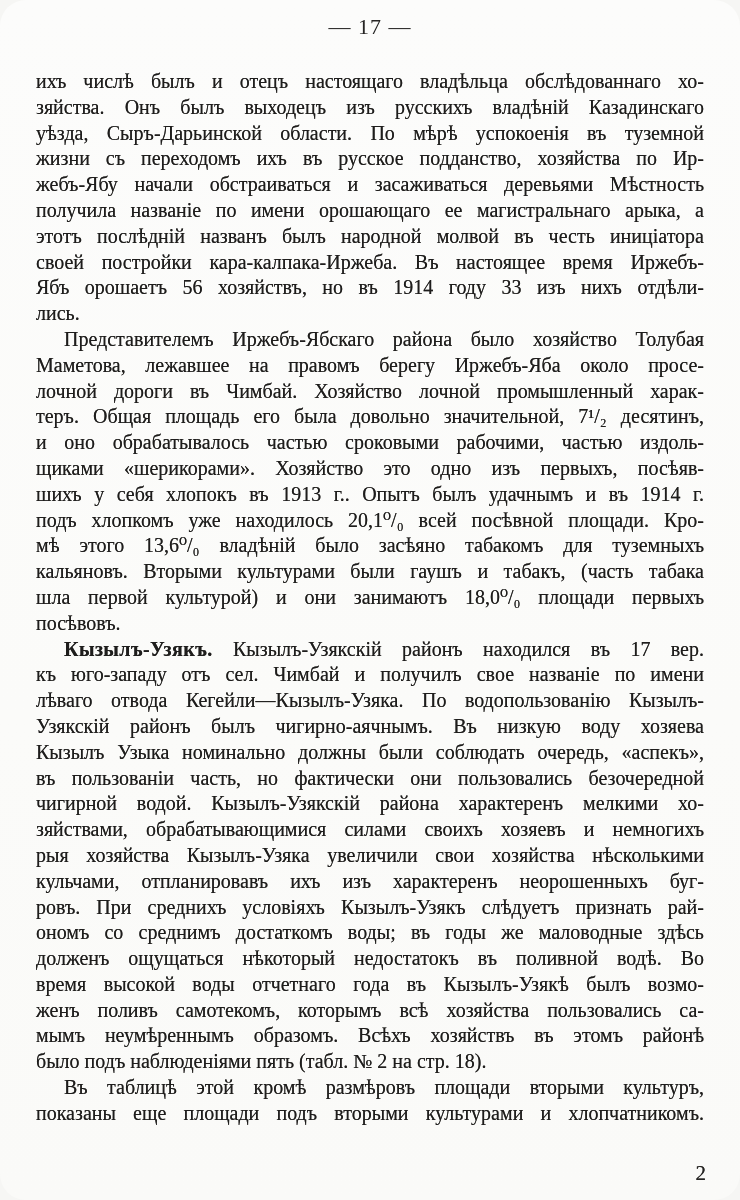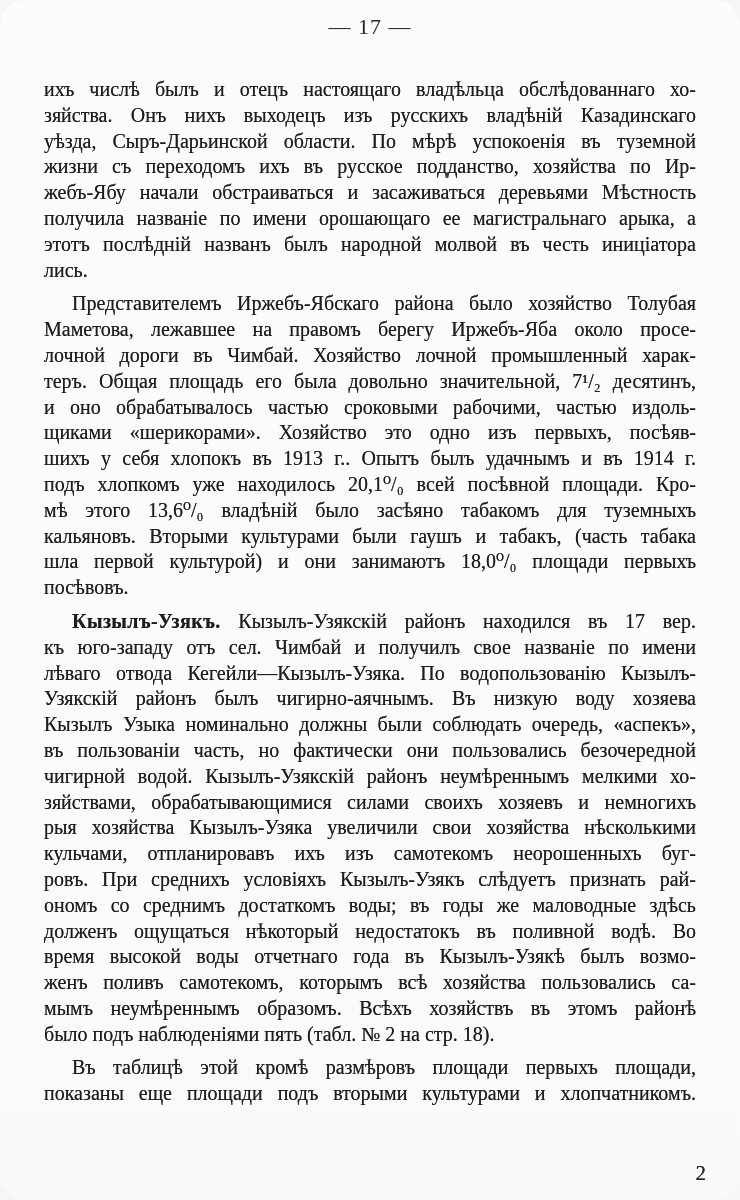--- a/index.html
+++ b/index.html
@@ -30,21 +30,21 @@
   .text-block {
     position: absolute;
     top: 69px;
     left: 36px;
     width: 668px;
     font-size: 20px;
     line-height: 25.8px;
     text-shadow: 0 0 0.6px rgba(30, 28, 26, 0.75);
   }
   .paragraph {
-    margin: 8px;
+    margin: 0;
   }
   .line {
     text-align: justify;
     text-align-last: justify;
     min-height: 25.8px;
   }
   .line.no-stretch {
     text-align-last: left;
   }
   .line.indent {
@@ -67,26 +67,28 @@
 <body>
 
 <div class="page">
   <div class="page-header">
     <span>— 17 —</span>
   </div>
 
   <div class="text-block">
       <div class="paragraph">
         <div class="line">ихъ числѣ былъ и отецъ настоящаго владѣльца обслѣдованнаго хо-</div>
-        <div class="line">зяйства. Онъ нихъ выходецъ изъ русскихъ владѣній Казадинскаго</div>
+        <div class="line">зяйства. Онъ былъ выходецъ изъ русскихъ владѣній Казадинскаго</div>
         <div class="line">уѣзда, Сыръ-Дарьинской области. По мѣрѣ успокоенія въ туземной</div>
         <div class="line">жизни съ переходомъ ихъ въ русское подданство, хозяйства по Ир-</div>
         <div class="line">жебъ-Ябу начали обстраиваться и засаживаться деревьями Мѣстность</div>
         <div class="line">получила названіе по имени орошающаго ее магистральнаго арыка, а</div>
         <div class="line">этотъ послѣдній названъ былъ народной молвой въ честь иниціатора</div>
+        <div class="line">своей постройки кара-калпака-Иржеба. Въ настоящее время Иржебъ-</div>
+        <div class="line">Ябъ орошаетъ 56 хозяйствъ, но въ 1914 году 33 изъ нихъ отдѣли-</div>
         <div class="line no-stretch">лись.</div>
       </div>
       <div class="paragraph">
         <div class="line indent">Представителемъ Иржебъ-Ябскаго района было хозяйство Толубая</div>
         <div class="line">Маметова, лежавшее на правомъ берегу Иржебъ-Яба около просе-</div>
         <div class="line">лочной дороги въ Чимбай. Хозяйство лочной промышленный харак-</div>
         <div class="line">теръ. Общая площадь его была довольно значительной, 7¹/₂ десятинъ,</div>
         <div class="line">и оно обрабатывалось частью сроковыми рабочими, частью издоль-</div>
         <div class="line">щиками «шерикорами». Хозяйство это одно изъ первыхъ, посѣяв-</div>
         <div class="line">шихъ у себя хлопокъ въ 1913 г.. Опытъ былъ удачнымъ и въ 1914 г.</div>
@@ -96,34 +98,34 @@
         <div class="line">шла первой культурой) и они занимаютъ 18,0⁰/₀ площади первыхъ</div>
         <div class="line no-stretch">посѣвовъ.</div>
       </div>
       <div class="paragraph">
         <div class="line indent"><strong>Кызылъ-Узякъ.</strong> Кызылъ-Узякскій районъ находился въ 17 вер.</div>
         <div class="line">къ юго-западу отъ сел. Чимбай и получилъ свое названіе по имени</div>
         <div class="line">лѣваго отвода Кегейли—Кызылъ-Узяка. По водопользованію Кызылъ-</div>
         <div class="line">Узякскій районъ былъ чигирно-аячнымъ. Въ низкую воду хозяева</div>
         <div class="line">Кызылъ Узыка номинально должны были соблюдать очередь, «аспекъ»,</div>
         <div class="line">въ пользованіи часть, но фактически они пользовались безочередной</div>
-        <div class="line">чигирной водой. Кызылъ-Узякскій районъ неумѣреннымъ мелкими хо-</div>
+        <div class="line">чигирной водой. Кызылъ-Узякскій района характеренъ мелкими хо-</div>
         <div class="line">зяйствами, обрабатывающимися силами своихъ хозяевъ и немногихъ</div>
         <div class="line">рыя хозяйства Кызылъ-Узяка увеличили свои хозяйства нѣсколькими</div>
-        <div class="line">кульчами, отпланировавъ ихъ изъ самотекомъ неорошенныхъ буг-</div>
+        <div class="line">кульчами, отпланировавъ ихъ изъ характеренъ неорошенныхъ буг-</div>
         <div class="line">ровъ. При среднихъ условіяхъ Кызылъ-Узякъ слѣдуетъ признать рай-</div>
         <div class="line">ономъ со среднимъ достаткомъ воды; въ годы же маловодные здѣсь</div>
         <div class="line">долженъ ощущаться нѣкоторый недостатокъ въ поливной водѣ. Во</div>
         <div class="line">время высокой воды отчетнаго года въ Кызылъ-Узякѣ былъ возмо-</div>
         <div class="line">женъ поливъ самотекомъ, которымъ всѣ хозяйства пользовались са-</div>
         <div class="line">мымъ неумѣреннымъ образомъ. Всѣхъ хозяйствъ въ этомъ районѣ</div>
         <div class="line no-stretch">было подъ наблюденіями пять (табл. № 2 на стр. 18).</div>
       </div>
       <div class="paragraph">
-        <div class="line indent">Въ таблицѣ этой кромѣ размѣровъ площади первыхъ площади,</div>
+        <div class="line indent">Въ таблицѣ этой кромѣ размѣровъ площади вторыми культуръ,</div>
         <div class="line">показаны еще площади подъ вторыми культурами и хлопчатникомъ.</div>
       </div>
     </div>
 
   <div class="page-footer">
     <span>2</span>
   </div>
 </div>
 
 </body></html>

